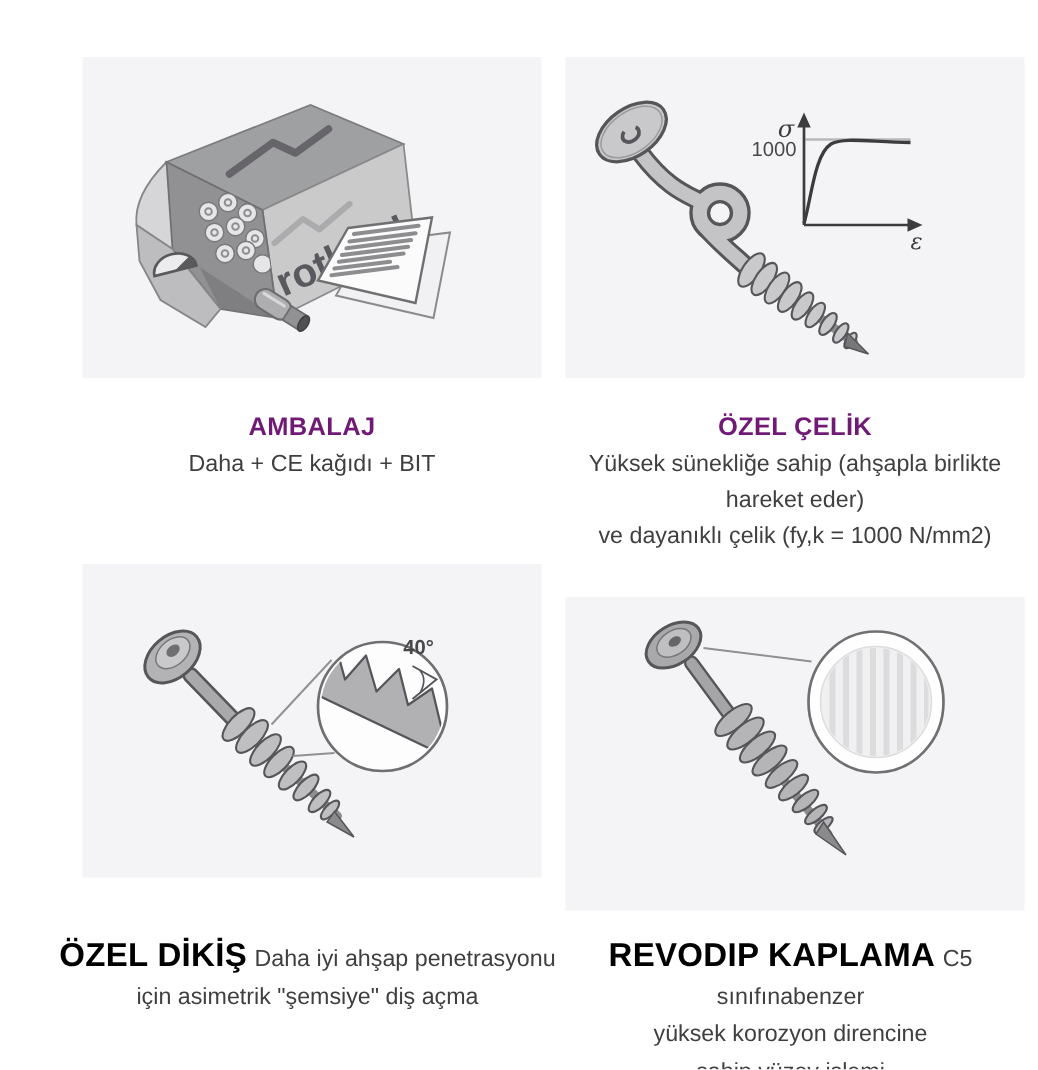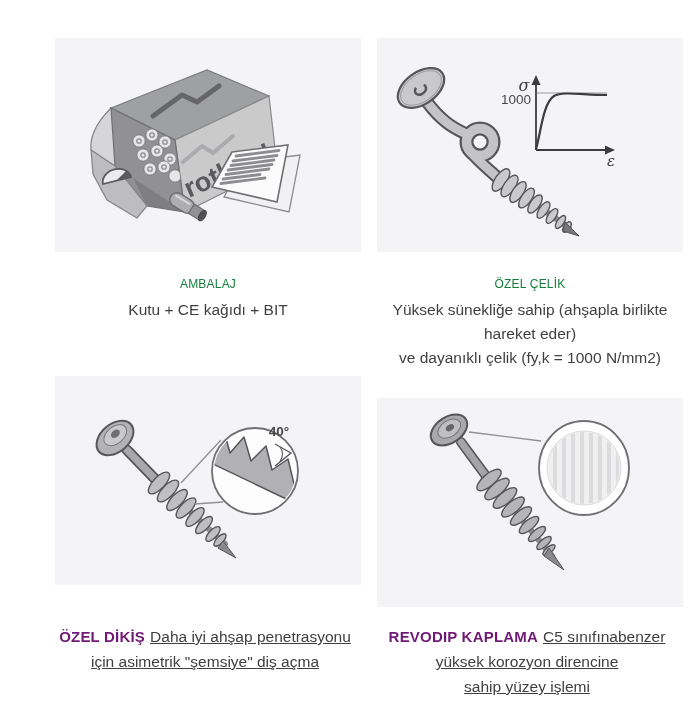--- a/index.html
+++ b/index.html
@@ -5,25 +5,25 @@
   html,body{margin:0;padding:0;background:#ffffff;}
   .stage{position:relative;width:692px;height:713px;background:#ffffff;overflow:hidden;
          font-family:"Liberation Sans",sans-serif;}
   .panel{position:absolute;width:306px;background:#f4f4f6;}
   .panel svg{display:block;width:100%;height:100%;}
   #panel-ambalaj{left:55px;top:38px;height:214px;}
   #panel-celik{left:377px;top:38px;height:214px;}
   #panel-dikis{left:55px;top:376px;height:209px;}
   #panel-revodip{left:377px;top:398px;height:209px;}
   .caption{position:absolute;text-align:center;color:#3f3f42;}
-  .cap-title{display:block;font-size:12px;font-weight:400;color:#15803d;line-height:27px;letter-spacing:.2px;}
+  .cap-title{display:block;font-size:17px;font-weight:700;color:#701a75;line-height:27px;letter-spacing:.2px;}
   .cap-body{font-size:15.5px;line-height:24px;white-space:pre-line;}
   .cap-inline{line-height:25px;}
-  .cap-title-inline{font-size:15px;font-weight:700;color:#701a75;letter-spacing:.2px;margin-right:5px;}
-  .cap-body-inline{font-size:15.5px;white-space:pre-line;text-decoration:underline;}
+  .cap-title-inline{font-size:22px;font-weight:700;color:#000000;letter-spacing:.2px;margin-right:5px;}
+  .cap-body-inline{font-size:15.5px;white-space:pre-line;}
   #caption-ambalaj{left:38px;top:271px;width:340px;}
   #caption-celik{left:360px;top:271px;width:340px;}
   #caption-dikis{left:33px;top:624px;width:344px;}
   #caption-revodip{left:355px;top:624px;width:344px;}
   .sketch-text{font-family:"DejaVu Serif",serif;font-style:italic;fill:#3c3c3e;}
   .num-text{font-family:"Liberation Sans",sans-serif;fill:#48484a;}
 </style>
 </head>
 <body>
 
@@ -231,21 +231,21 @@
           <ellipse transform="rotate(-40 167 145)" cx="167" cy="145" rx="9" ry="3.6"></ellipse>
           <ellipse transform="rotate(-40 172 152)" cx="172" cy="152" rx="7.5" ry="3"></ellipse>
         </g>
         <polygon points="172,150 187,172 167,158" fill="#8a8a8d" stroke="#55565a" stroke-width="1"></polygon>
       </g>
     </svg>
   </div>
 
   <div class="caption" id="caption-ambalaj">
     <span class="cap-title">AMBALAJ</span>
-    <span class="cap-body">Kutu + CE kağıdı + BIT</span>
+    <span class="cap-body">Daha + CE kağıdı + BIT</span>
   </div>
 
   <div class="caption" id="caption-celik">
     <span class="cap-title">ÖZEL ÇELİK</span>
     <span class="cap-body">Yüksek sünekliğe sahip (ahşapla birlikte
 hareket eder)
 ve dayanıklı çelik (fy,k = 1000 N/mm2)</span>
   </div>
 
   <div class="caption cap-inline" id="caption-dikis">

